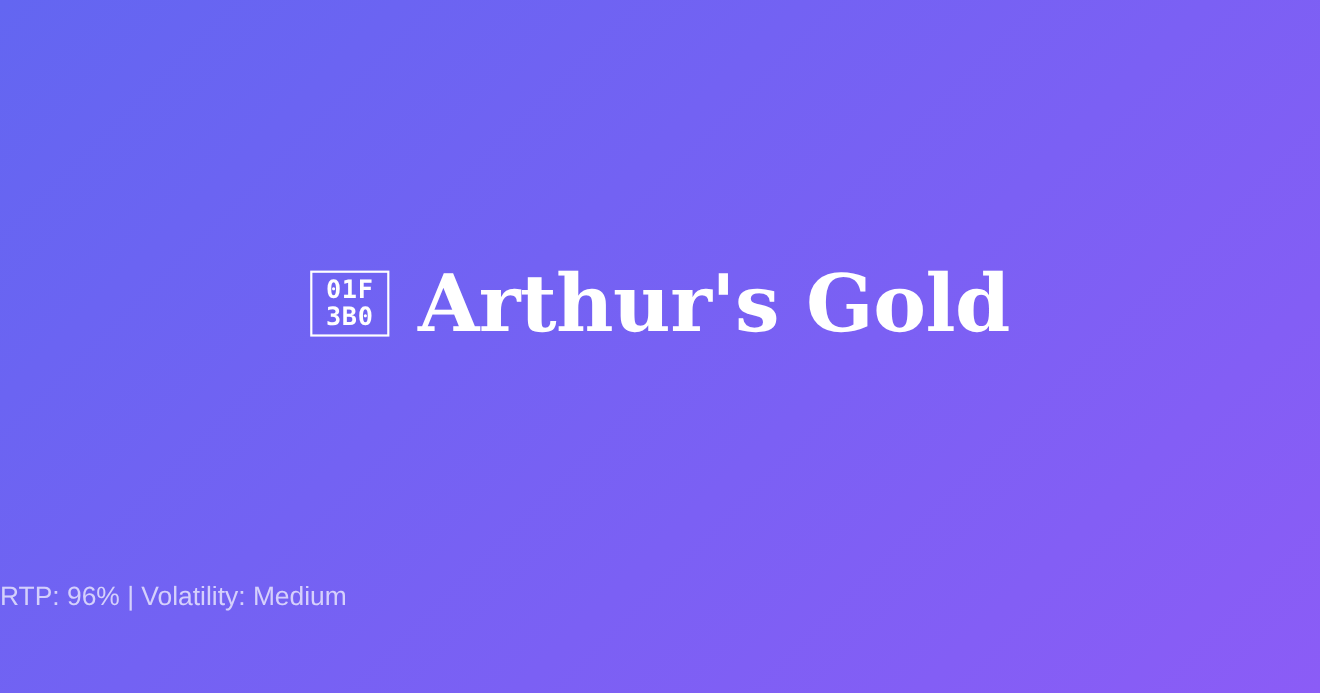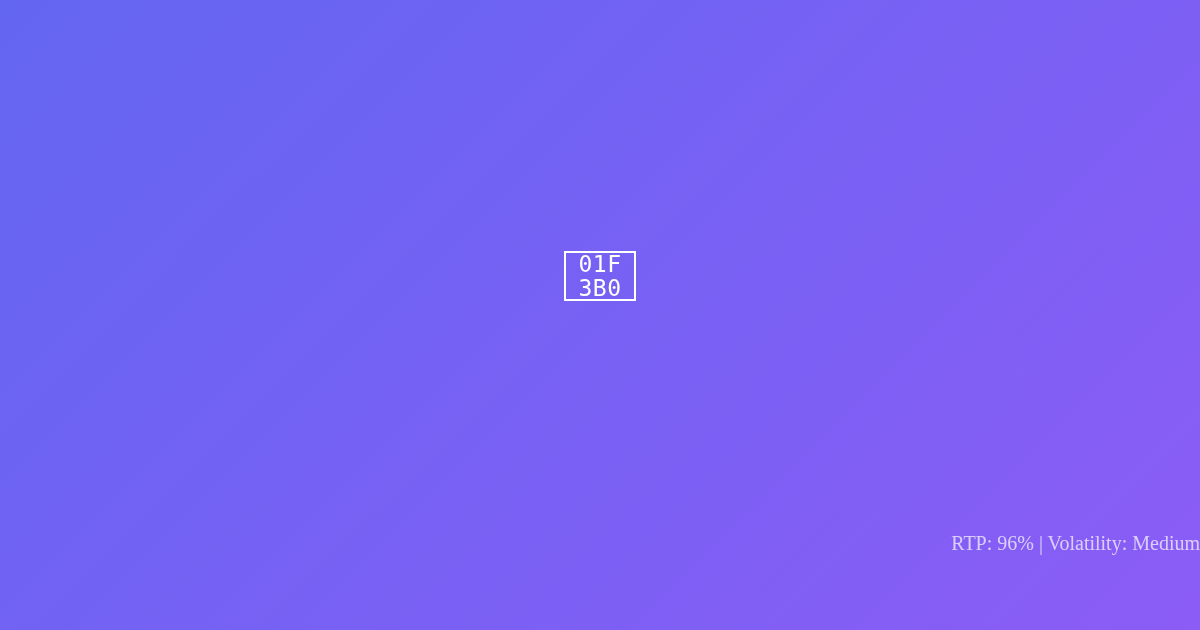--- a/index.html
+++ b/index.html
@@ -40,32 +40,32 @@
     justify-content: center;
     gap: 26px;
     padding: 0 40px;
     box-sizing: border-box;
   }
 
   
   .tofu-icon {
     flex: 0 0 auto;
     width: 72px;
-    height: 50px;
+    height: 60px;
     box-sizing: border-box;
     border: 2px solid #ffffff;
     display: flex;
     flex-direction: column;
     align-items: center;
     justify-content: center;
     line-height: 1;
     color: #ffffff;
     font-family: "DejaVu Sans Mono", "Liberation Mono", monospace;
     font-size: 23px;
-    font-weight: 400;
+    font-weight: 700;
     letter-spacing: 0.5px;
     padding: 1px 2px;
   }
   .tofu-icon .tofu-line {
     display: block;
     height: 24px;
     line-height: 24px;
   }
 
   .game-title {
@@ -93,38 +93,39 @@
     line-height: 46px;
     margin: 0;
   }
 
   
   .meta-line {
     position: absolute;
     left: 0;
     right: 0;
     top: 527px;
-    text-align: right;
+    text-align: left;
     color: rgba(255, 255, 255, 0.70);
-    font-family: Liberation Serif, serif;
+    font-family: Liberation Sans, sans-serif;
     font-weight: 400;
-    font-size: 20px;
+    font-size: 24px;
     line-height: 32px;
     margin: 0;
     white-space: nowrap;
   }
 </style>
 </head>
 <body>
 
 <div class="og-card">
 
   <div class="title-row">
     <span class="tofu-icon">
       <span class="tofu-line">01F</span>
       <span class="tofu-line">3B0</span>
     </span>
+    <h1 class="game-title">Arthur's Gold</h1>
   </div>
 
 
   <p class="meta-line">RTP: 96% | Volatility: Medium</p>
 
 </div>
 
 </body></html>

